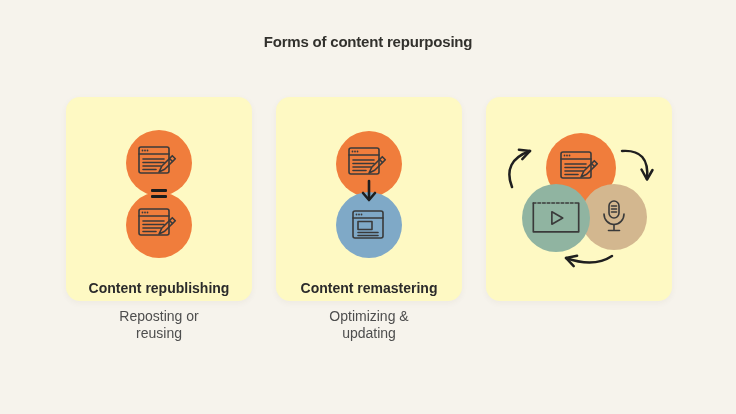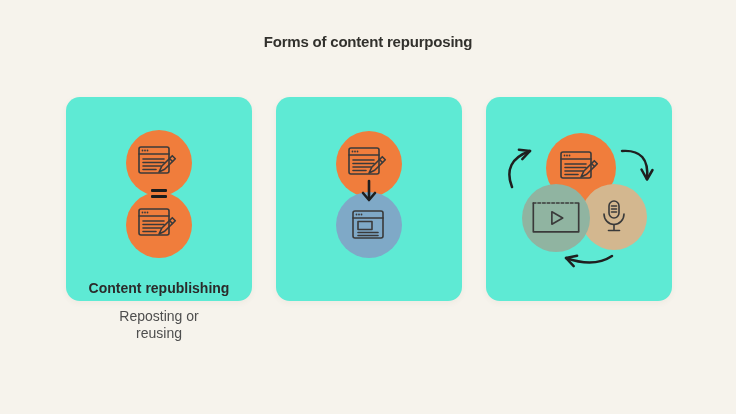--- a/index.html
+++ b/index.html
@@ -1,21 +1,21 @@
 <!DOCTYPE html>
 <html><head>
 <meta charset="utf-8">
 <style>
   html,body{margin:0;padding:0;}
   body{font-family:"Liberation Sans",sans-serif;}
   .stage{position:relative;width:736px;height:414px;background:#f6f3ec;overflow:hidden;}
   .main-title{position:absolute;top:33px;left:0;width:736px;text-align:center;
     font-size:15px;font-weight:700;color:#32312d;letter-spacing:-0.2px;margin:0;}
   .cards{position:absolute;top:97px;left:66px;display:flex;gap:24px;}
-  .card{position:relative;width:186px;height:204px;background:#5eead4;border-radius:14px;
+  .card{position:relative;width:186px;height:204px;background:#fef9c3;border-radius:14px;
     box-shadow:0 2px 6px rgba(70,60,40,0.05);}
   .circle{position:absolute;border-radius:50%;display:flex;align-items:center;justify-content:center;}
   .c-orange{background:#f07d3c;}
   .c-blue{background:#7fa9c7;}
   .c-green{background:#90b4a1;}
   .c-tan{background:#d3b78f;}
   .icon-svg{display:block;}
   .equals{position:absolute;left:85px;top:92px;display:flex;flex-direction:column;gap:3px;z-index:4;}
   .equals .bar{width:16px;height:3.2px;background:#1c1c1c;border-radius:1px;}
   .arrow-abs{position:absolute;z-index:5;}
@@ -98,20 +98,24 @@
           <circle cx="9.5" cy="4.5" r="0.9" fill="#3a3a3a" stroke="none"></circle>
           <rect x="6" y="11.5" width="14" height="8"></rect>
           <line x1="6" y1="22.5" x2="26" y2="22.5"></line>
           <line x1="6" y1="25.5" x2="26" y2="25.5"></line>
         </svg>
       </div>
       <svg class="arrow-abs" style="left:83px;top:82px;" width="20" height="26" viewBox="0 0 20 26" fill="none" stroke="#1f1f1f" stroke-width="2.6" stroke-linecap="round" stroke-linejoin="round">
         <line x1="10" y1="2" x2="10" y2="20"></line>
         <path d="M4,14 L10,21 L16,14"></path>
       </svg>
+      <div class="card-text">
+        <p class="card-title">Content remastering</p>
+        <p class="card-sub">Optimizing &amp; updating</p>
+      </div>
     </div>
 
     <div class="card">
       <div class="circle c-orange" style="left:60px;top:36px;width:70px;height:70px;z-index:1;">
         <svg class="icon-svg" width="42" height="34" viewBox="0 0 42 34" fill="none" stroke="#3a3a3a" stroke-width="1.6" stroke-linejoin="round" stroke-linecap="round">
           <rect x="1" y="1" width="30" height="26" rx="2"></rect>
           <line x1="1" y1="8" x2="31" y2="8"></line>
           <circle cx="4.5" cy="4.5" r="0.9" fill="#3a3a3a" stroke="none"></circle>
           <circle cx="7" cy="4.5" r="0.9" fill="#3a3a3a" stroke="none"></circle>
           <circle cx="9.5" cy="4.5" r="0.9" fill="#3a3a3a" stroke="none"></circle>

